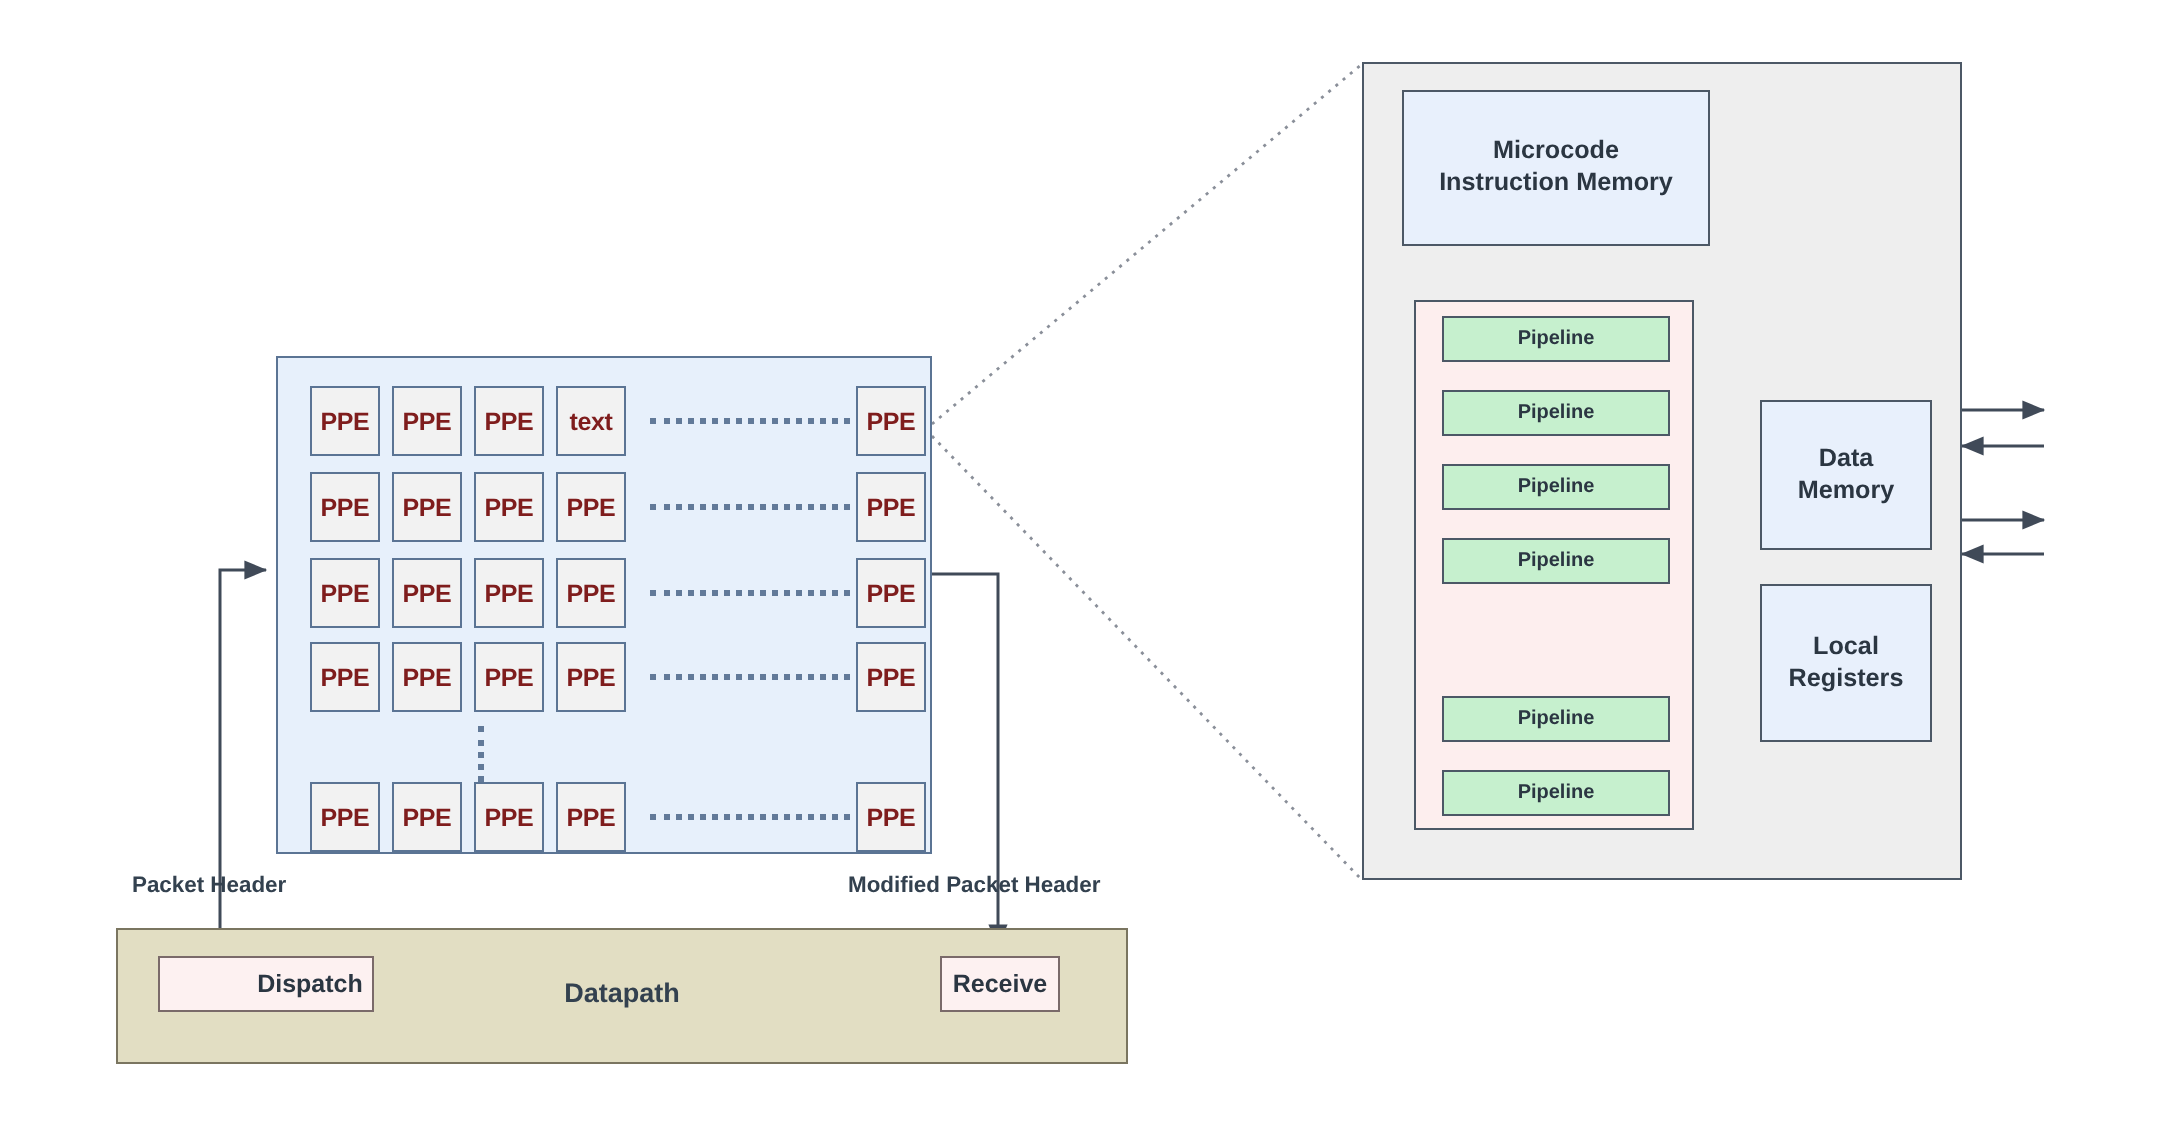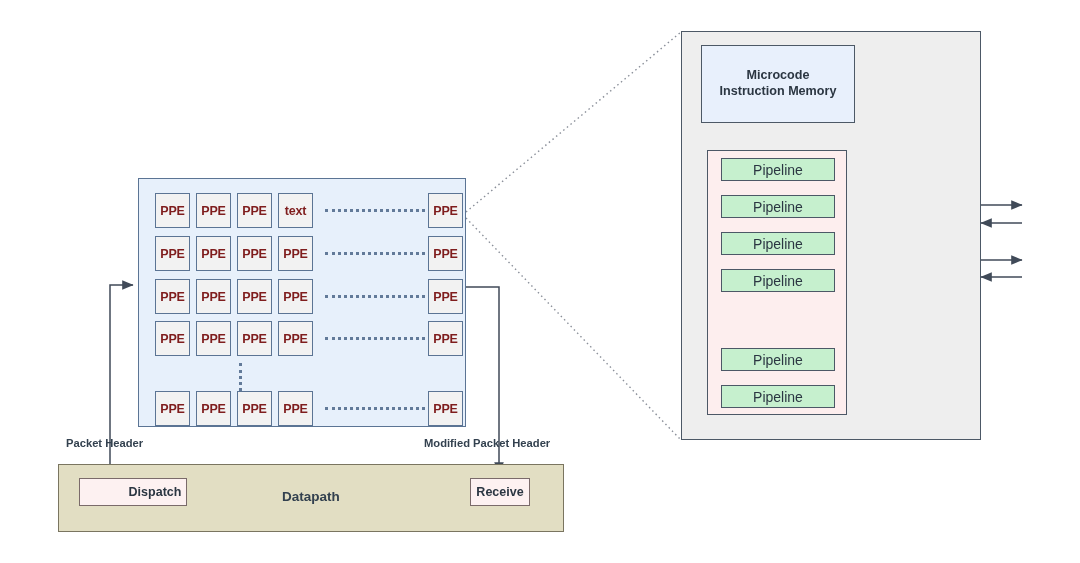--- a/index.html
+++ b/index.html
@@ -131,22 +131,22 @@
   }
   .pipeline-box {
     position: absolute;
     left: 721px;
     width: 112px; height: 21px;
     background: #c6f0ce;
     border: 1.5px solid #4c5866;
     display: flex;
     align-items: center;
     justify-content: center;
-    font-size: 14px;
-    font-weight: normal;
+    font-size: 10px;
+    font-weight: bold;
     color: #2b3642;
   }
 
   
   #connectors {
     position: absolute;
     left: 0; top: 0;
     width: 1080px; height: 563px;
     pointer-events: none;
   }
@@ -264,15 +264,23 @@
 
   <div class="abs" id="pipeline-container"></div>
 
   <div class="pipeline-box" style="top:158px;">Pipeline</div>
   <div class="pipeline-box" style="top:195px;">Pipeline</div>
   <div class="pipeline-box" style="top:232px;">Pipeline</div>
   <div class="pipeline-box" style="top:269px;">Pipeline</div>
   <div class="pipeline-box" style="top:348px;">Pipeline</div>
   <div class="pipeline-box" style="top:385px;">Pipeline</div>
 
-
+  <div class="detail-box" id="data-memory">
+    <span>Data</span>
+    <span>Memory</span>
+  </div>
+
+  <div class="detail-box" id="local-registers">
+    <span>Local</span>
+    <span>Registers</span>
+  </div>
 
 </div>
 
 </body></html>

